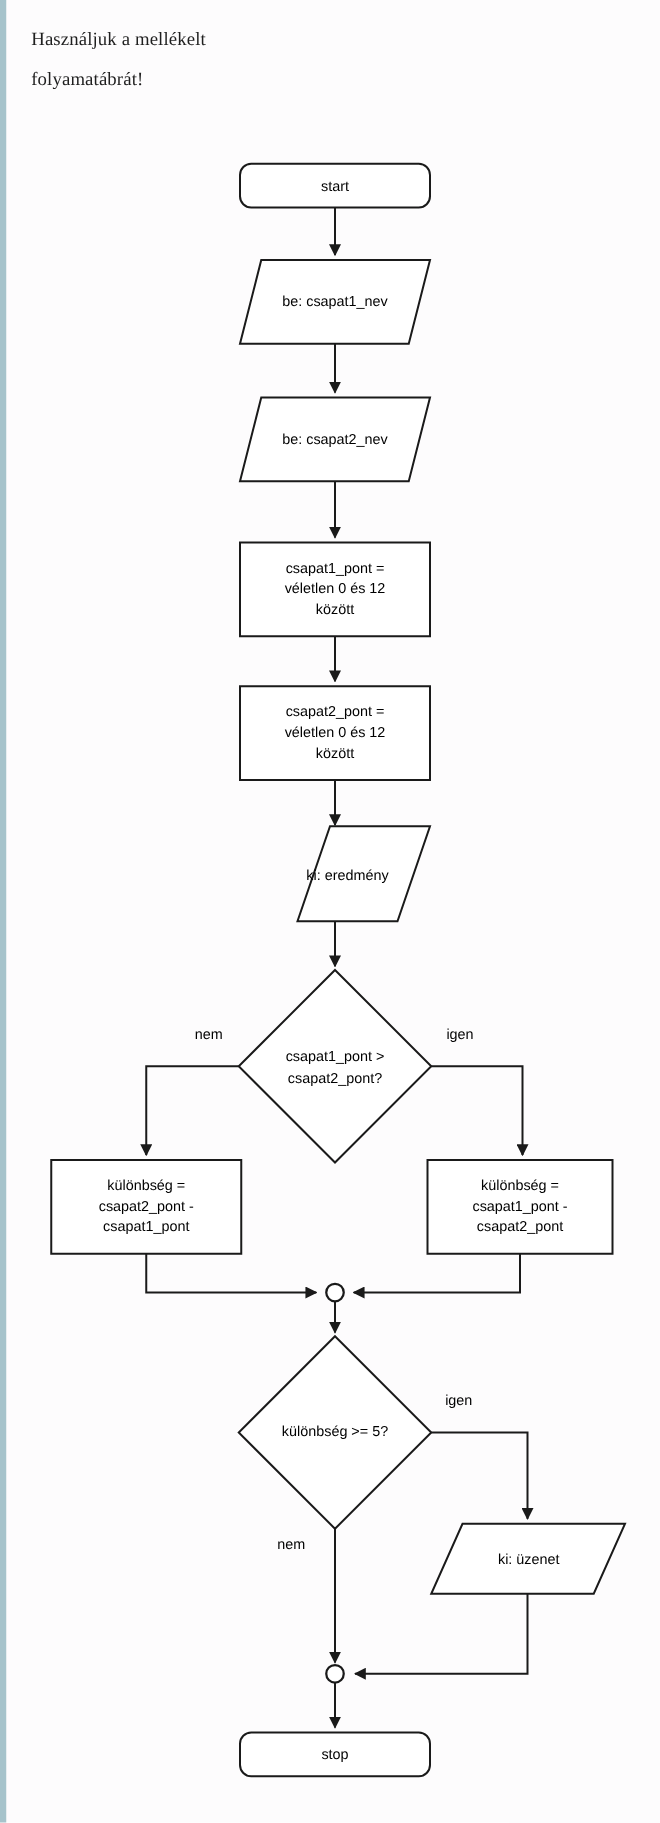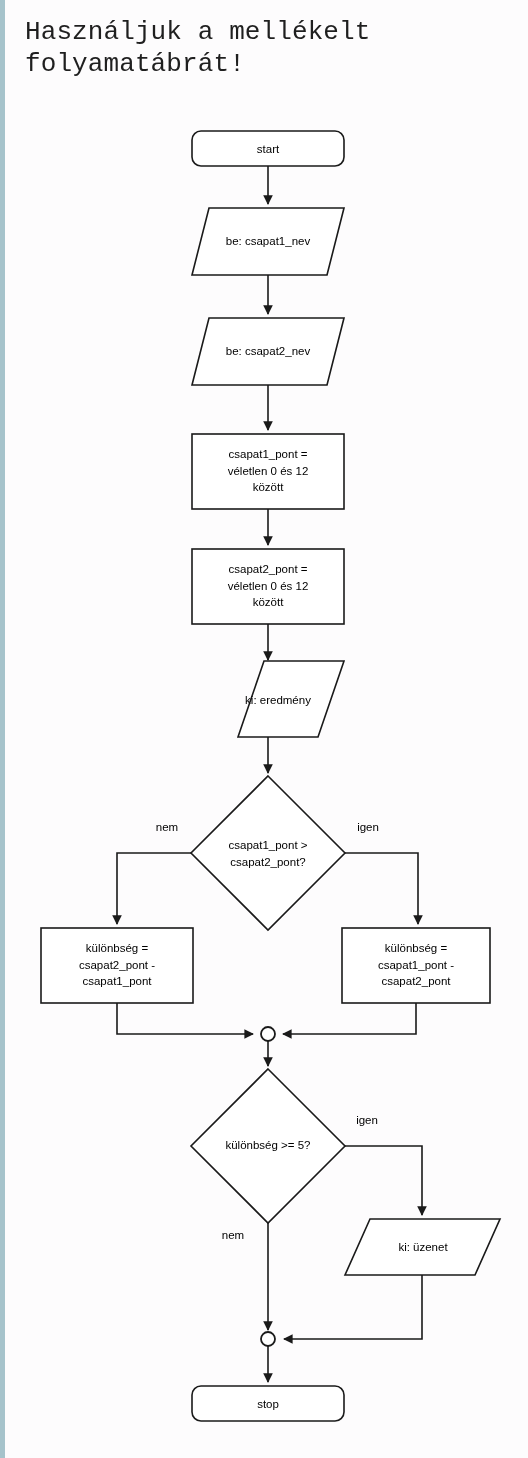--- a/index.html
+++ b/index.html
@@ -26,22 +26,22 @@
     left: 0; top: 0;
     width: 5px;
     height: 1458px;
     background: #a6c3cb;
   }
   #title {
     position: absolute;
     left: 25px;
     top: 16px;
     width: 420px;
-    font-family: Liberation Mono, monospace;
-    font-size: 26px;
+    font-family: Liberation Serif, serif;
+    font-size: 15px;
     line-height: 32px;
     color: #1f1f1f;
     white-space: pre-line;
     letter-spacing: 0.1px;
   }
   #flow {
     position: absolute;
     left: 0;
     top: 0;
     width: 528px;

